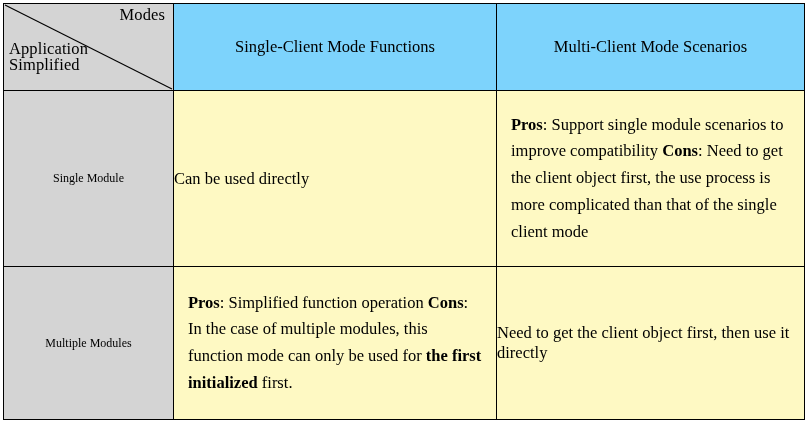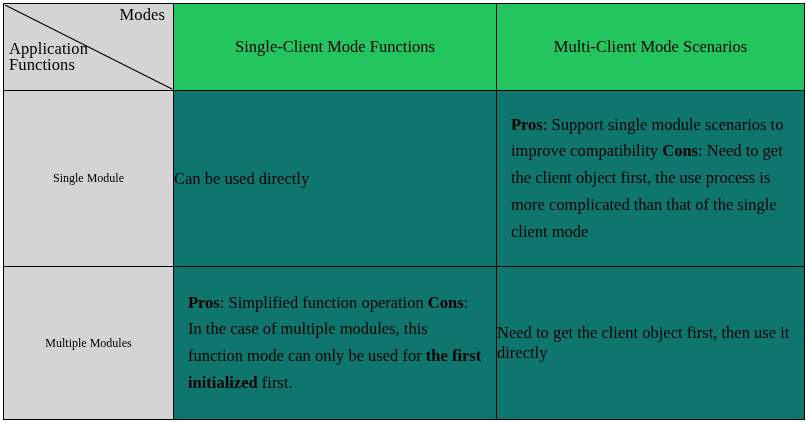--- a/index.html
+++ b/index.html
@@ -79,34 +79,34 @@
   .corner-label.app {
     left: 5px;
     top: 36px;
   }
   .corner-label.scen {
     left: 5px;
     top: 52px;
   }
 
   td.head {
-    background: #22c55e;
+    background: #7dd3fc;
     text-align: center;
     font-size: 16.5px;
     height: 87px;
   }
 
   td.rowhead {
     background: #d4d4d4;
     text-align: center;
     font-size: 12px;
   }
 
   td.cell {
-    background: #0f766e;
+    background: #fef9c3;
     font-size: 16.5px;
     margin-top: 36px;
   }
 
   td.cell.center {
     text-align: left;
   }
 
   .para {
     padding: 10px 12px 10px 14px;
@@ -133,21 +133,21 @@
     </colgroup>
     <tbody>
       <tr>
         <td class="corner">
           <div class="corner-inner">
             <svg class="diag" viewBox="0 0 170 87" preserveAspectRatio="none">
               <line x1="1" y1="1" x2="169" y2="86" stroke="#000000" stroke-width="1.1" vector-effect="non-scaling-stroke"></line>
             </svg>
             <span class="corner-label modes">Modes</span>
             <span class="corner-label app">Application</span>
-            <span class="corner-label scen">Functions</span>
+            <span class="corner-label scen">Simplified</span>
           </div>
         </td>
         <td class="head">Single-Client Mode Functions</td>
         <td class="head">Multi-Client Mode Scenarios</td>
       </tr>
 
       <tr class="row1">
         <td class="rowhead">Single Module</td>
         <td class="cell center">Can be used directly</td>
         <td class="cell">

